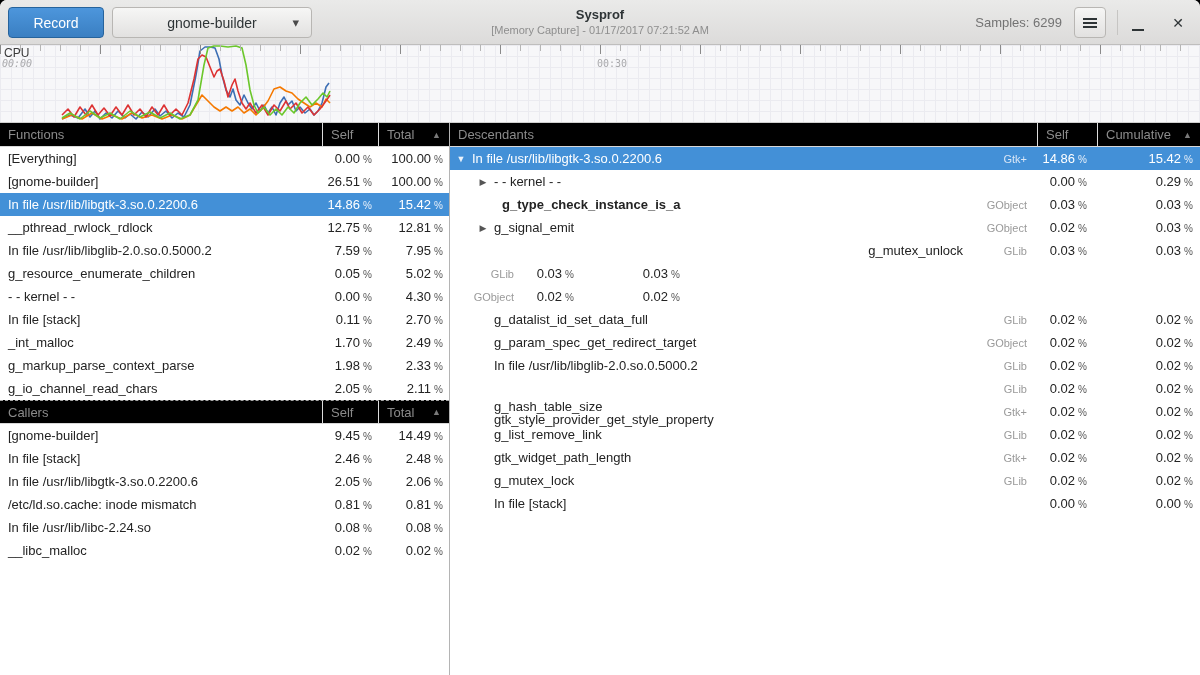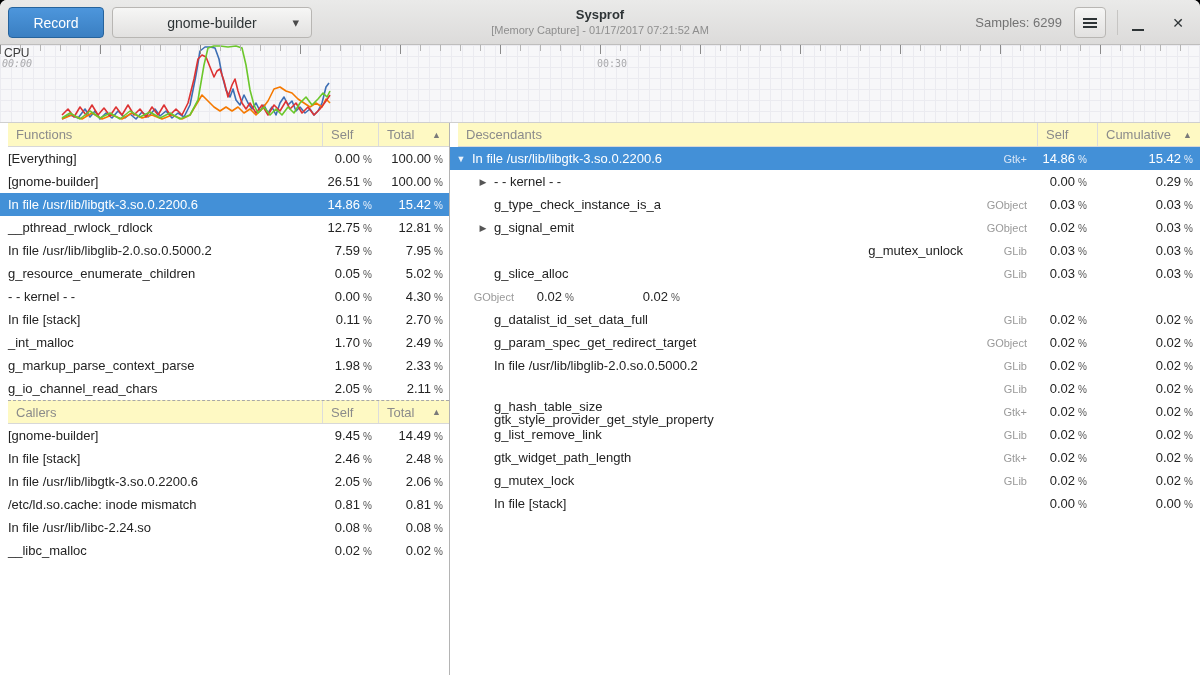--- a/index.html
+++ b/index.html
@@ -48,21 +48,21 @@
   .time-label { position:absolute; top:13px; font-family:"DejaVu Sans Mono",monospace;
                 font-size:10px; color:#a9a9ac; z-index:3; }
 
   
   .pane { position:absolute; background:#fff; }
   .pane-left  { top:123px; left:0; width:449px; height:552px; }
   .pane-right { top:123px; left:450px; width:750px; height:552px; }
   .vdivider { position:absolute; top:123px; left:449px; width:1px; height:552px; background:#b4b4b4; z-index:5; }
 
   .thead { display:flex; height:24px; border-bottom:1px solid #d8d8d8;
-           color:#8b8b8b; font-size:13px; align-items:center; background:#fef9c3;margin-left:8px; }
+           color:#8b8b8b; font-size:13px; align-items:center; background:#000000; }
   .thead .hcell { height:100%; display:flex; align-items:center; padding:0 8px; }
   .thead .hdiv { border-left:1px solid #dcdcdc; }
   .sort-arrow { font-size:9px; color:#7a7a7a; margin-left:auto; padding-left:8px; }
 
   .row { display:flex; height:23px; align-items:center; font-size:13px; color:#232323;
          cursor:default; }
   .row.selected { background:#4390d7; color:#fff; }
 
   
   .lname { flex:1; padding-left:8px; white-space:nowrap; overflow:hidden; }
@@ -318,21 +318,21 @@
         <div class="row">
           <span class="dname" style="padding-left: 28px;">
             <span class="expander">▶</span>
             <span class="">- - kernel - -</span>
           </span>
           <span class="dcat"></span>
           <span class="dself"><span class="v">0.00</span><span class="pct">%</span></span>
           <span class="dcum"><span class="v">0.29</span><span class="pct">%</span></span>
         </div>
         <div class="row">
-          <span class="dname" style="padding-left: 28px;">
+          <span class="dname" style="padding-left: 36px; font-weight: bold;">
             <span class="expander"></span>
             <span class="">g_type_check_instance_is_a</span>
           </span>
           <span class="dcat">GObject</span>
           <span class="dself"><span class="v">0.03</span><span class="pct">%</span></span>
           <span class="dcum"><span class="v">0.03</span><span class="pct">%</span></span>
         </div>
         <div class="row">
           <span class="dname" style="padding-left: 28px;">
             <span class="expander">▶</span>
@@ -345,24 +345,20 @@
         <div class="row">
           <span class="dname" style="padding-left: 28px; justify-content: flex-end;">
             <span class="expander"></span>
             <span class="">g_mutex_unlock</span>
           </span>
           <span class="dcat">GLib</span>
           <span class="dself"><span class="v">0.03</span><span class="pct">%</span></span>
           <span class="dcum"><span class="v">0.03</span><span class="pct">%</span></span>
         </div>
         <div class="row">
-          <span class="dname" style="padding-left: 28px;">
-            <span class="expander"></span>
-            <span class="">g_slice_alloc</span>
-          </span>
           <span class="dcat">GLib</span>
           <span class="dself"><span class="v">0.03</span><span class="pct">%</span></span>
           <span class="dcum"><span class="v">0.03</span><span class="pct">%</span></span>
         </div>
         <div class="row">
           <span class="dcat">GObject</span>
           <span class="dself"><span class="v">0.02</span><span class="pct">%</span></span>
           <span class="dcum"><span class="v">0.02</span><span class="pct">%</span></span>
         </div>
         <div class="row">

